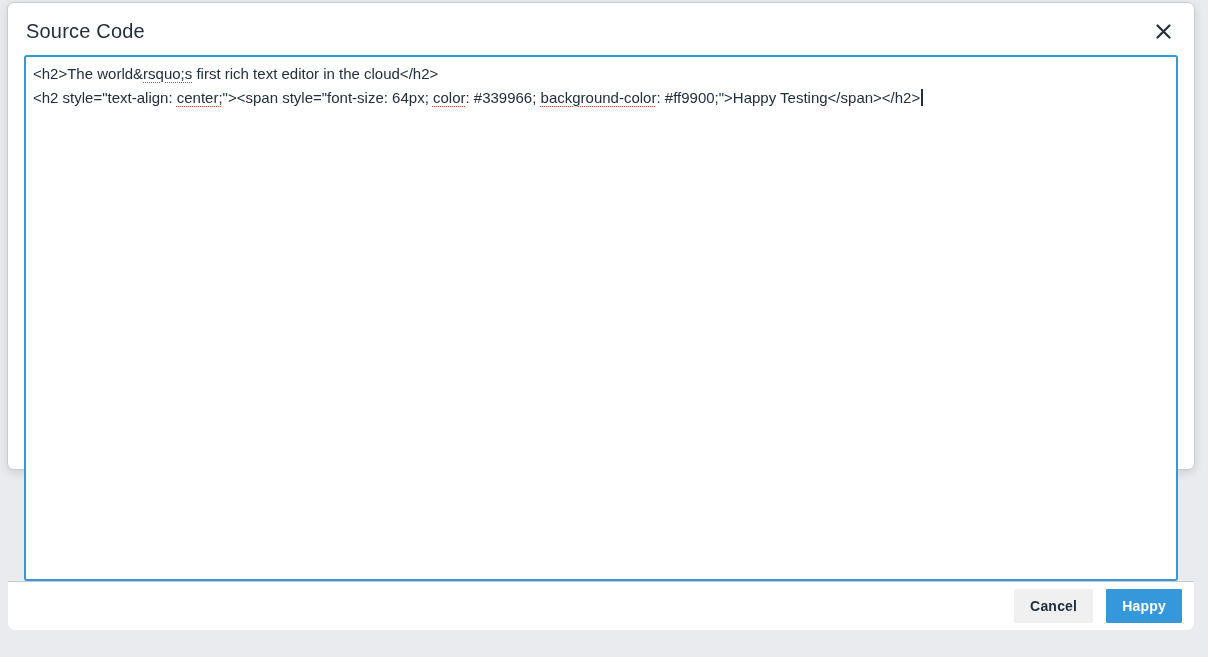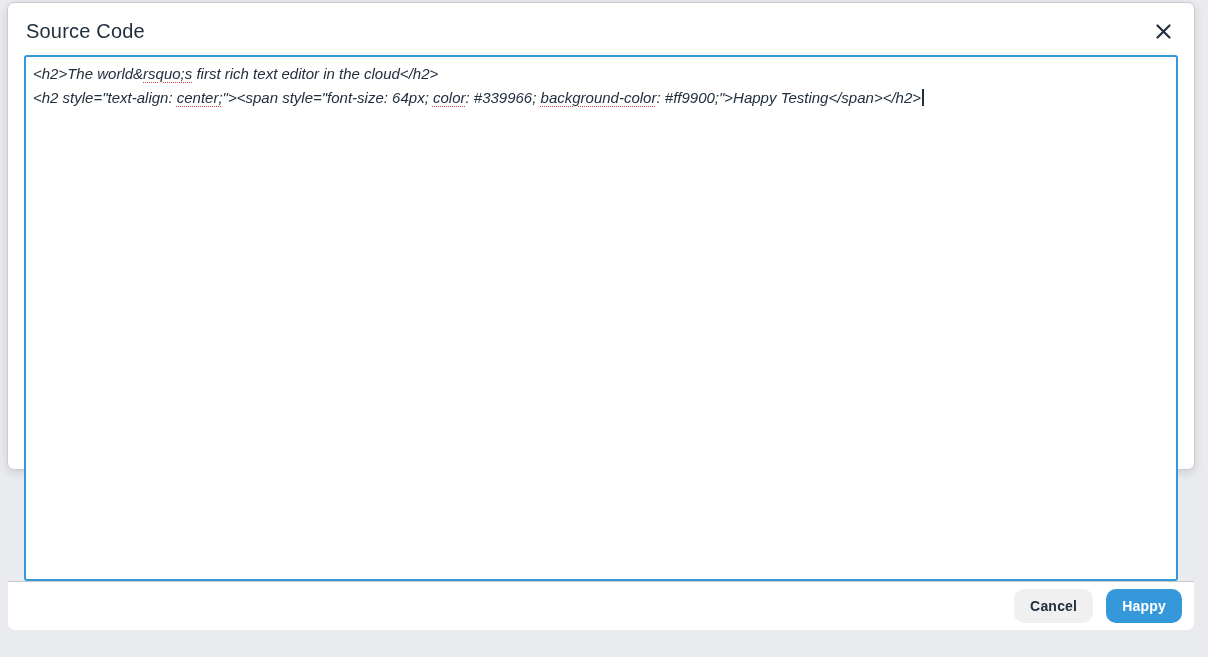--- a/index.html
+++ b/index.html
@@ -40,21 +40,20 @@
     width: 30px; height: 30px;
     display: flex;
     align-items: center;
     justify-content: center;
     cursor: pointer;
     border-radius: 3px;
   }
   .dialog-body {
     flex: 1 1 auto;
     padding: 0 16px;
-    font-style: italic;
   }
   .code-editor {
     width: 100%;
     height: 526px;
     border: 2px solid var(--accent, #3498db);
     border-radius: 3px;
     background: #ffffff;
     padding: 5px 7px;
     font-family: "Liberation Sans", sans-serif;
     font-size: 15px;
@@ -90,21 +89,21 @@
     gap: 13px;
     padding: 0 12px;
     background: #ffffff;
     border-radius: 0 0 7px 7px;
   }
   .btn {
     font-family: "Liberation Sans", sans-serif;
     font-size: 14px;
     font-weight: 700;
     border: none;
-    border-radius: 10px;
+    border-radius: 1px;
     padding: 9px 16px;
     cursor: pointer;
     letter-spacing: 0.2px;
   }
   .btn-secondary {
     background: var(--cancel-bg, #f0f0f0);
     color: var(--text, #222f3e);
   }
   .btn-primary {
     background: var(--accent, #3498db);

